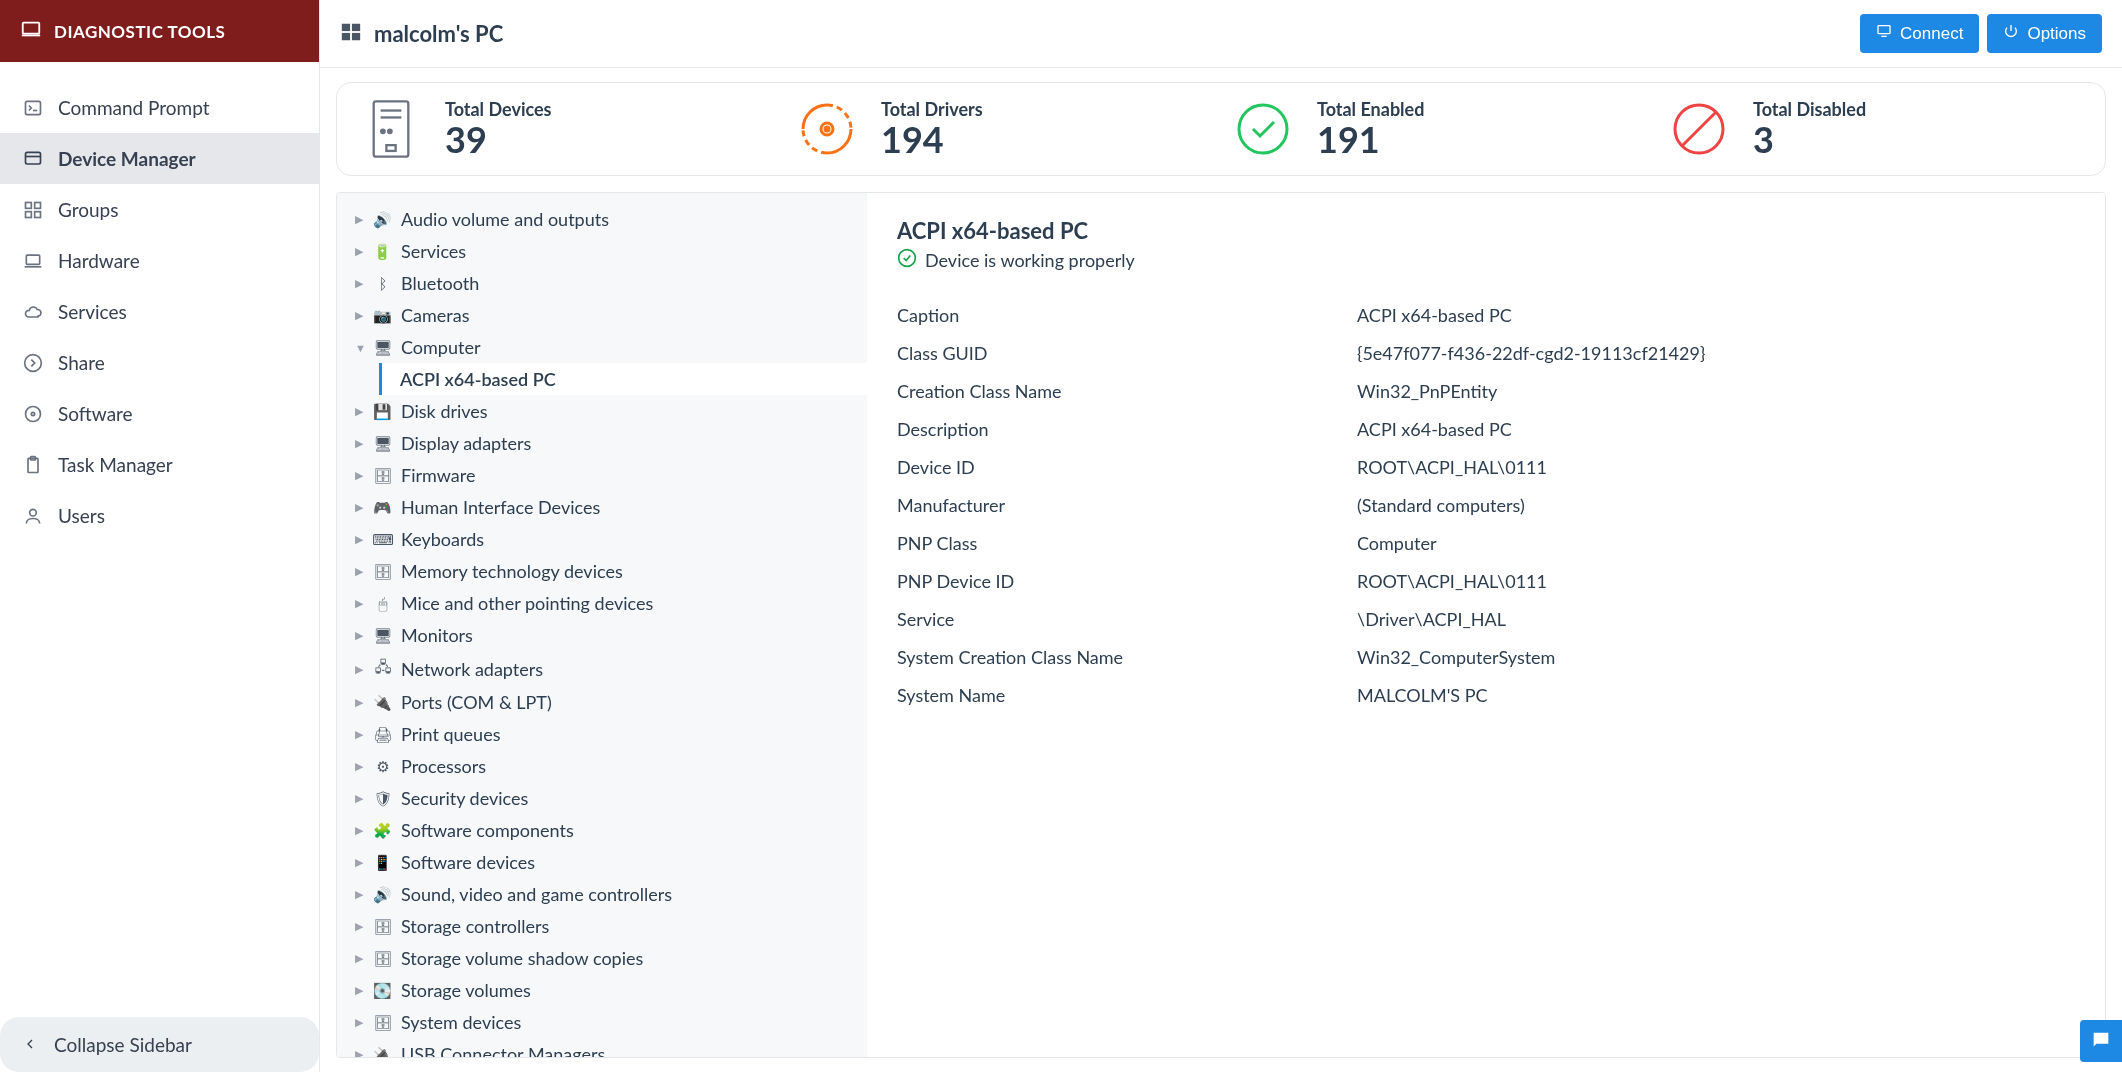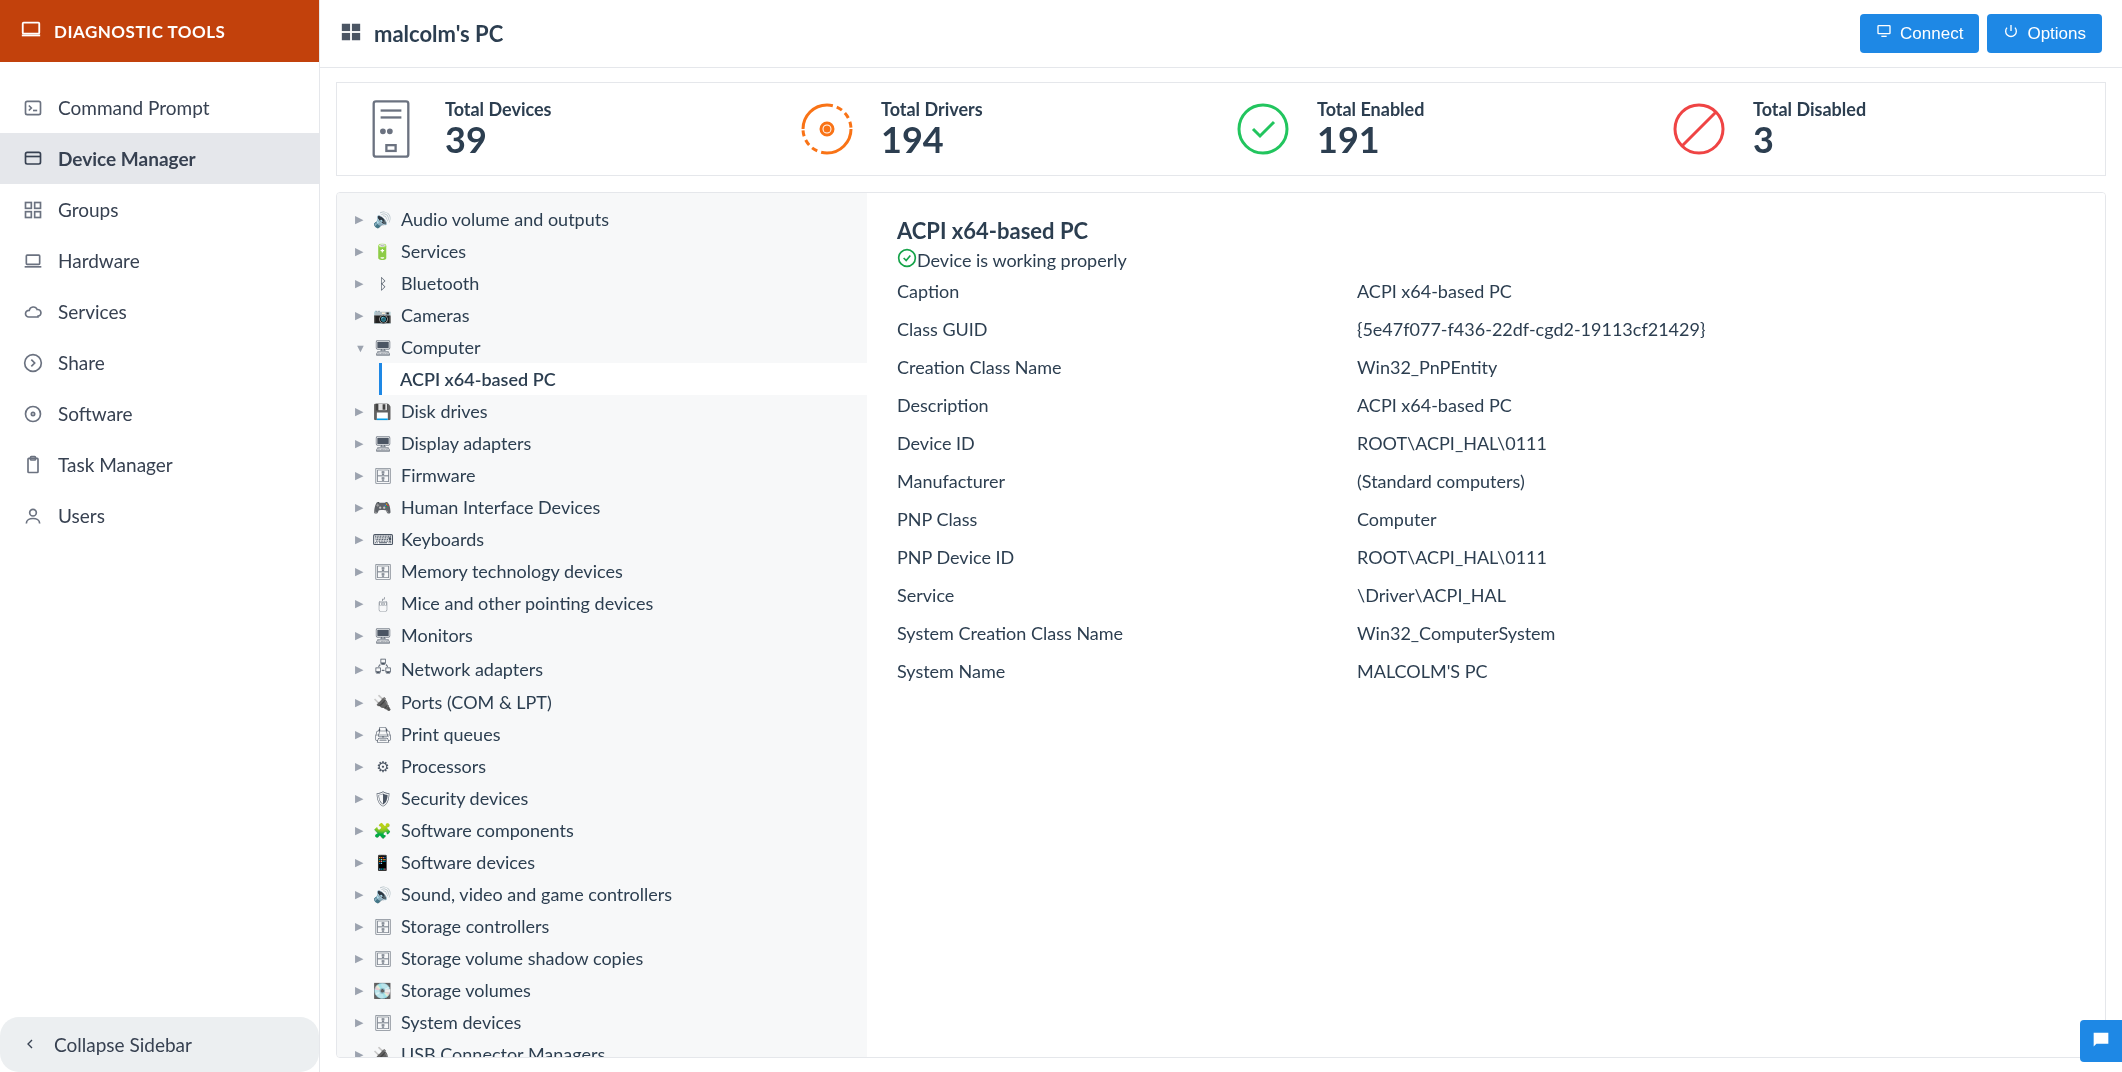--- a/index.html
+++ b/index.html
@@ -15,21 +15,21 @@
 }
 .sidebar {
   width: 320px;
   min-width: 320px;
   background: #fff;
   display: flex;
   flex-direction: column;
   border-right: 1px solid #e5e7eb;
 }
 .sidebar-header {
-  background: #c2410c;
+  background: #7f1d1d;
   color: #fff;
   padding: 18px 20px;
   font-weight: 700;
   font-size: 17px;
   letter-spacing: 0.5px;
   display: flex;
   align-items: center;
   gap: 12px;
 }
 .sidebar-header svg { flex-shrink: 0; }
@@ -109,21 +109,21 @@
 .content {
   padding: 14px 16px;
   flex: 1;
   display: flex;
   flex-direction: column;
   overflow: hidden;
 }
 .stats-row {
   display: flex;
   border: 1px solid #e5e7eb;
-  border-radius: 0;
+  border-radius: 15px;
   padding: 14px 22px;
   gap: 20px;
   margin-bottom: 16px;
 }
 .stat-card {
   flex: 1;
   display: flex;
   align-items: center;
   gap: 22px;
 }
@@ -196,22 +196,24 @@
 }
 .detail-title {
   font-size: 22px;
   font-weight: 700;
   color: #2c3e50;
   margin-bottom: 4px;
 }
 .detail-status {
   display: flex;
   align-items: center;
+  gap: 8px;
   color: #16a34a;
   font-size: 18px;
+  margin-bottom: 24px;
 }
 .detail-status .status-text { color: #2c3e50; }
 .prop-row {
   display: flex;
   padding: 8px 0;
   font-size: 18px;
 }
 .prop-label {
   width: 460px;
   color: #2c3e50;

